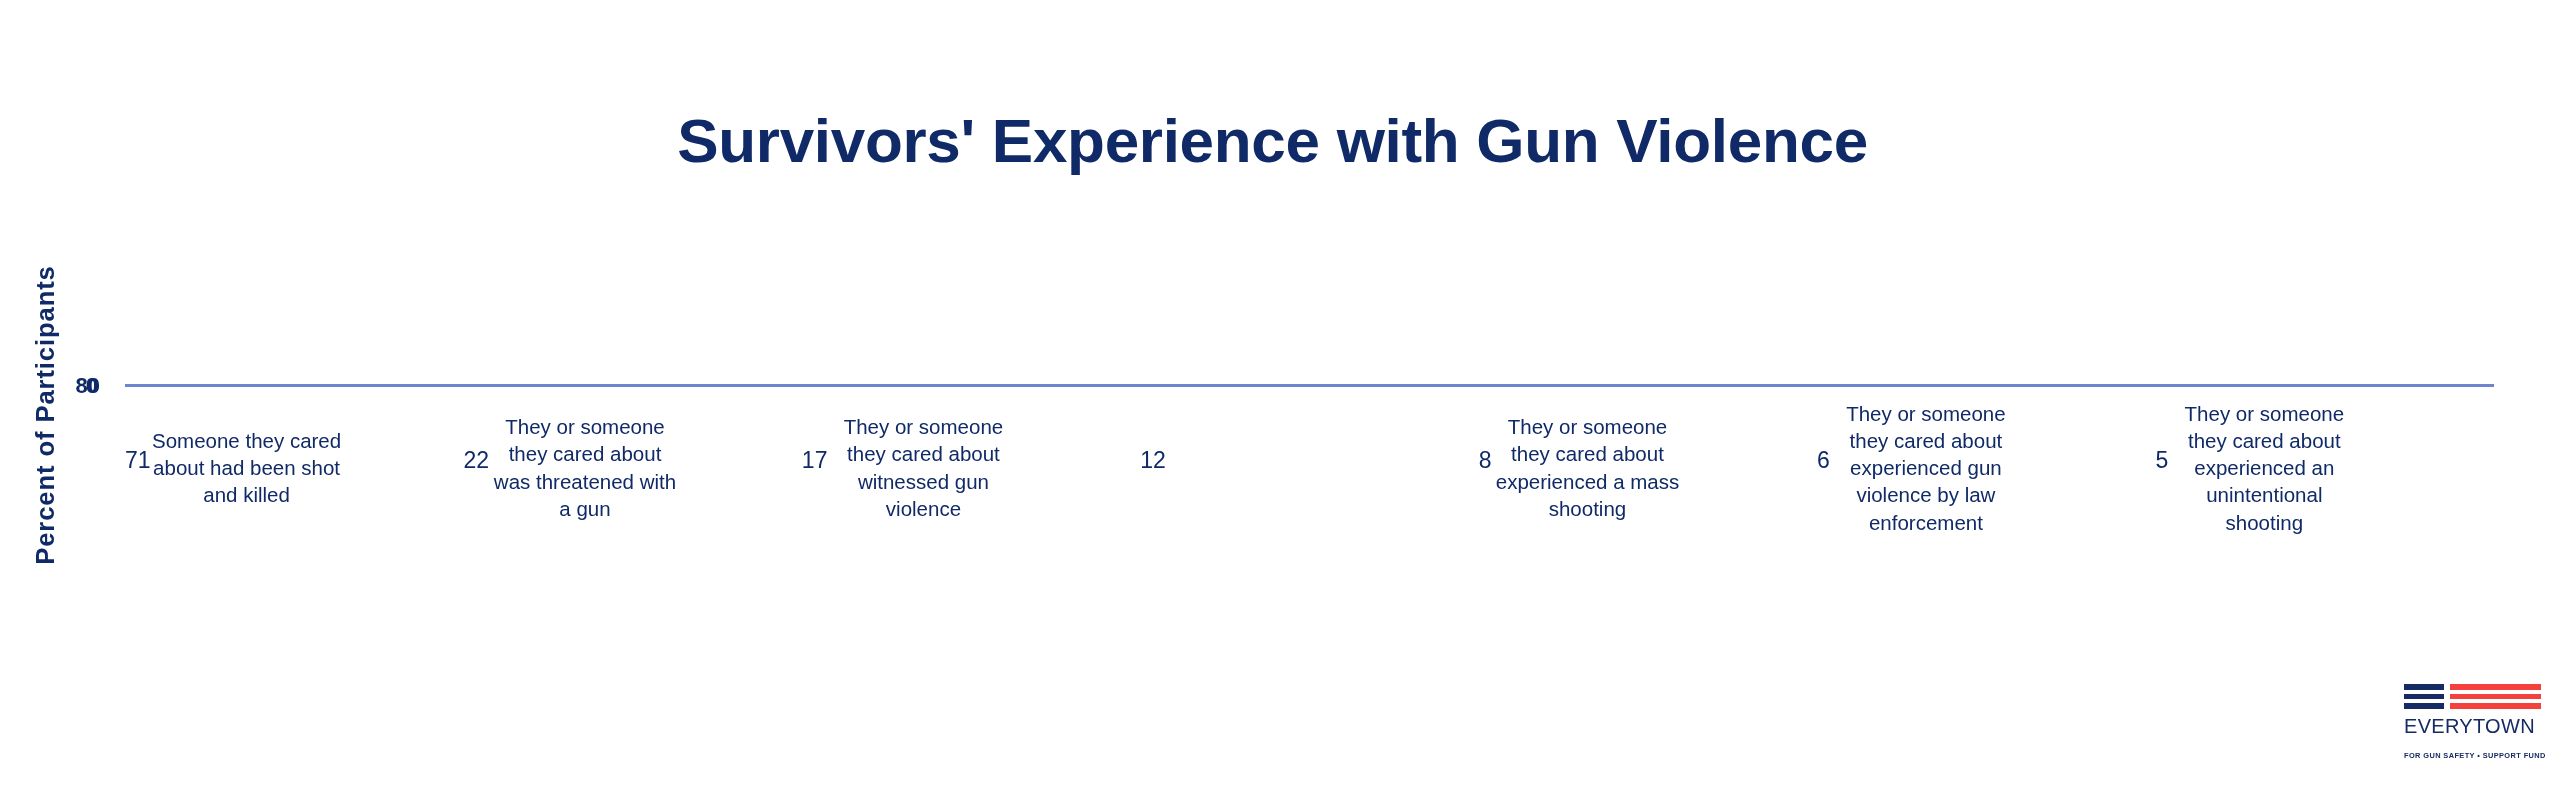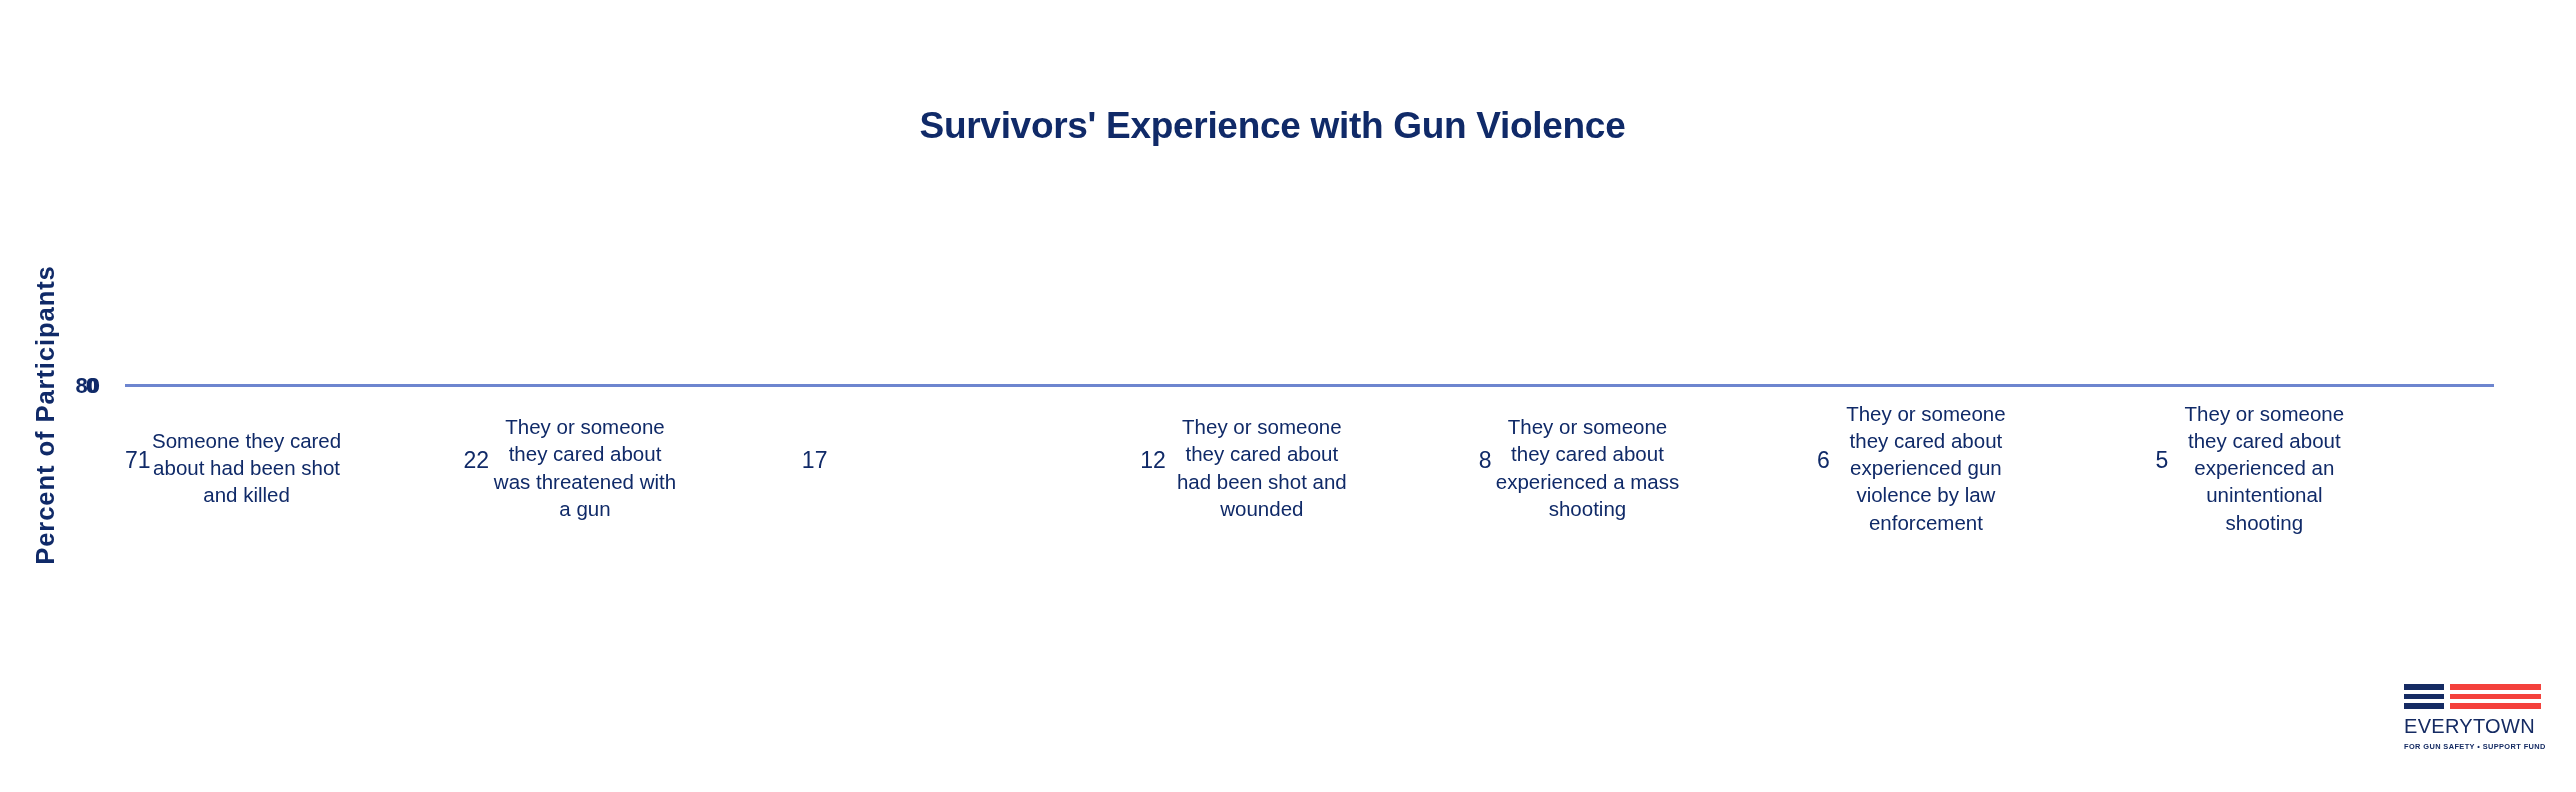--- a/index.html
+++ b/index.html
@@ -14,21 +14,21 @@
     width:2576px; height:792px;
     background:#ffffff;
   }
 
   
   #chart-title {
     position:absolute;
     left:0; top:105px;
     width:2545px;
     text-align:center;
-    font-size:37px;
+    font-size:62px;
     font-weight:bold;
     color:#102a68;
     letter-spacing:-0.3px;
     white-space:nowrap;
   }
 
   
   #ylabel-wrap {
     position:absolute;
     left:-134px; top:396px;
@@ -113,21 +113,21 @@
   .logo-red  { width:92px; height:5.8px; background:#f4413c; }
   #logo-word {
     margin-top:7px;
     font-size:20px;
     font-weight:normal;
     color:#152b63;
     letter-spacing:0.3px;
     line-height:1;
   }
   #logo-tag {
-    margin-top:7px;
+    margin-top:16px;
     font-size:7.4px;
     font-weight:bold;
     color:#152b63;
     letter-spacing:0.4px;
     line-height:1;
     white-space:nowrap;
   }
 </style>
 </head>
 <body>
@@ -156,27 +156,27 @@
     <div class="col">
       <div class="col-value">22</div>
       <div class="col-bar"></div>
       <div class="col-label">They or someone they cared about was threatened with a gun</div>
     </div>
 
 
     <div class="col">
       <div class="col-value">17</div>
       <div class="col-bar"></div>
+      <div class="col-label">They or someone they cared about witnessed gun violence</div>
     </div>
 
 
     <div class="col">
       <div class="col-value">12</div>
       <div class="col-bar"></div>
-      <div class="col-label">They or someone they cared about had been shot and wounded</div>
     </div>
 
     <div class="col">
       <div class="col-value">8</div>
       <div class="col-bar"></div>
       <div class="col-label">They or someone they cared about experienced a mass shooting</div>
     </div>
 
     <div class="col">
       <div class="col-value">6</div>

